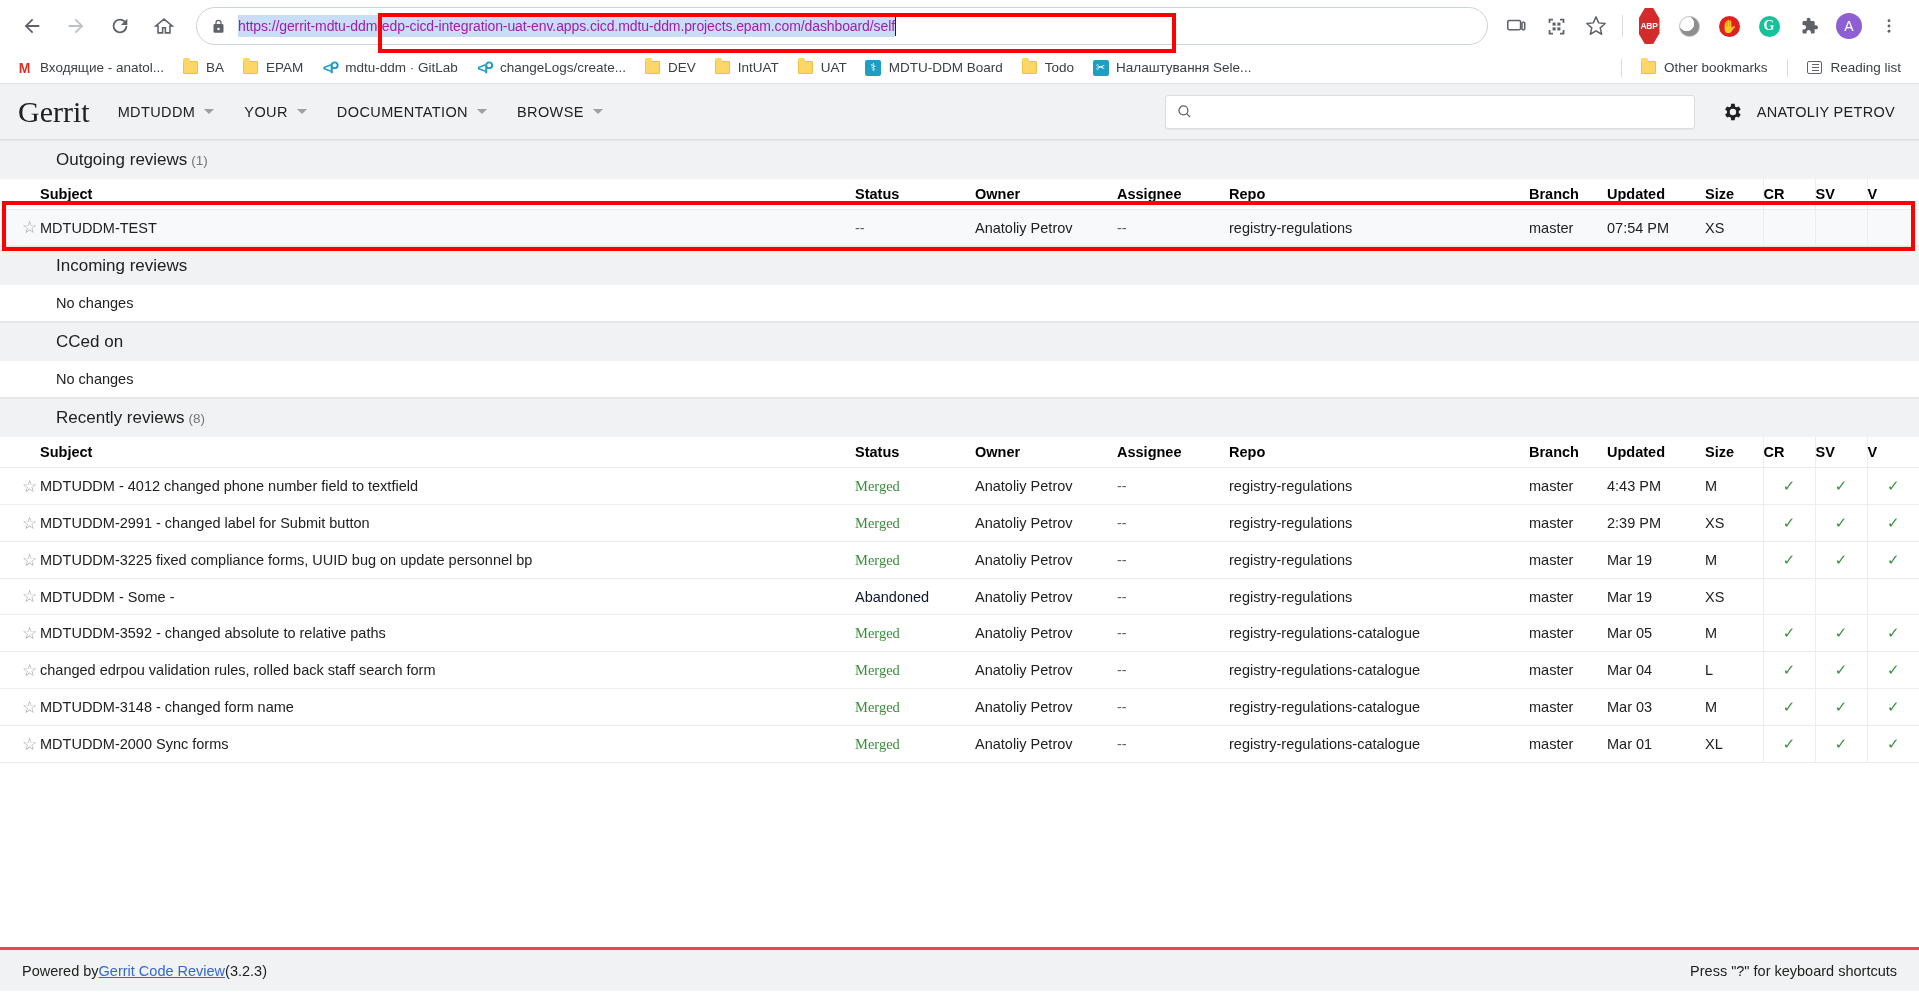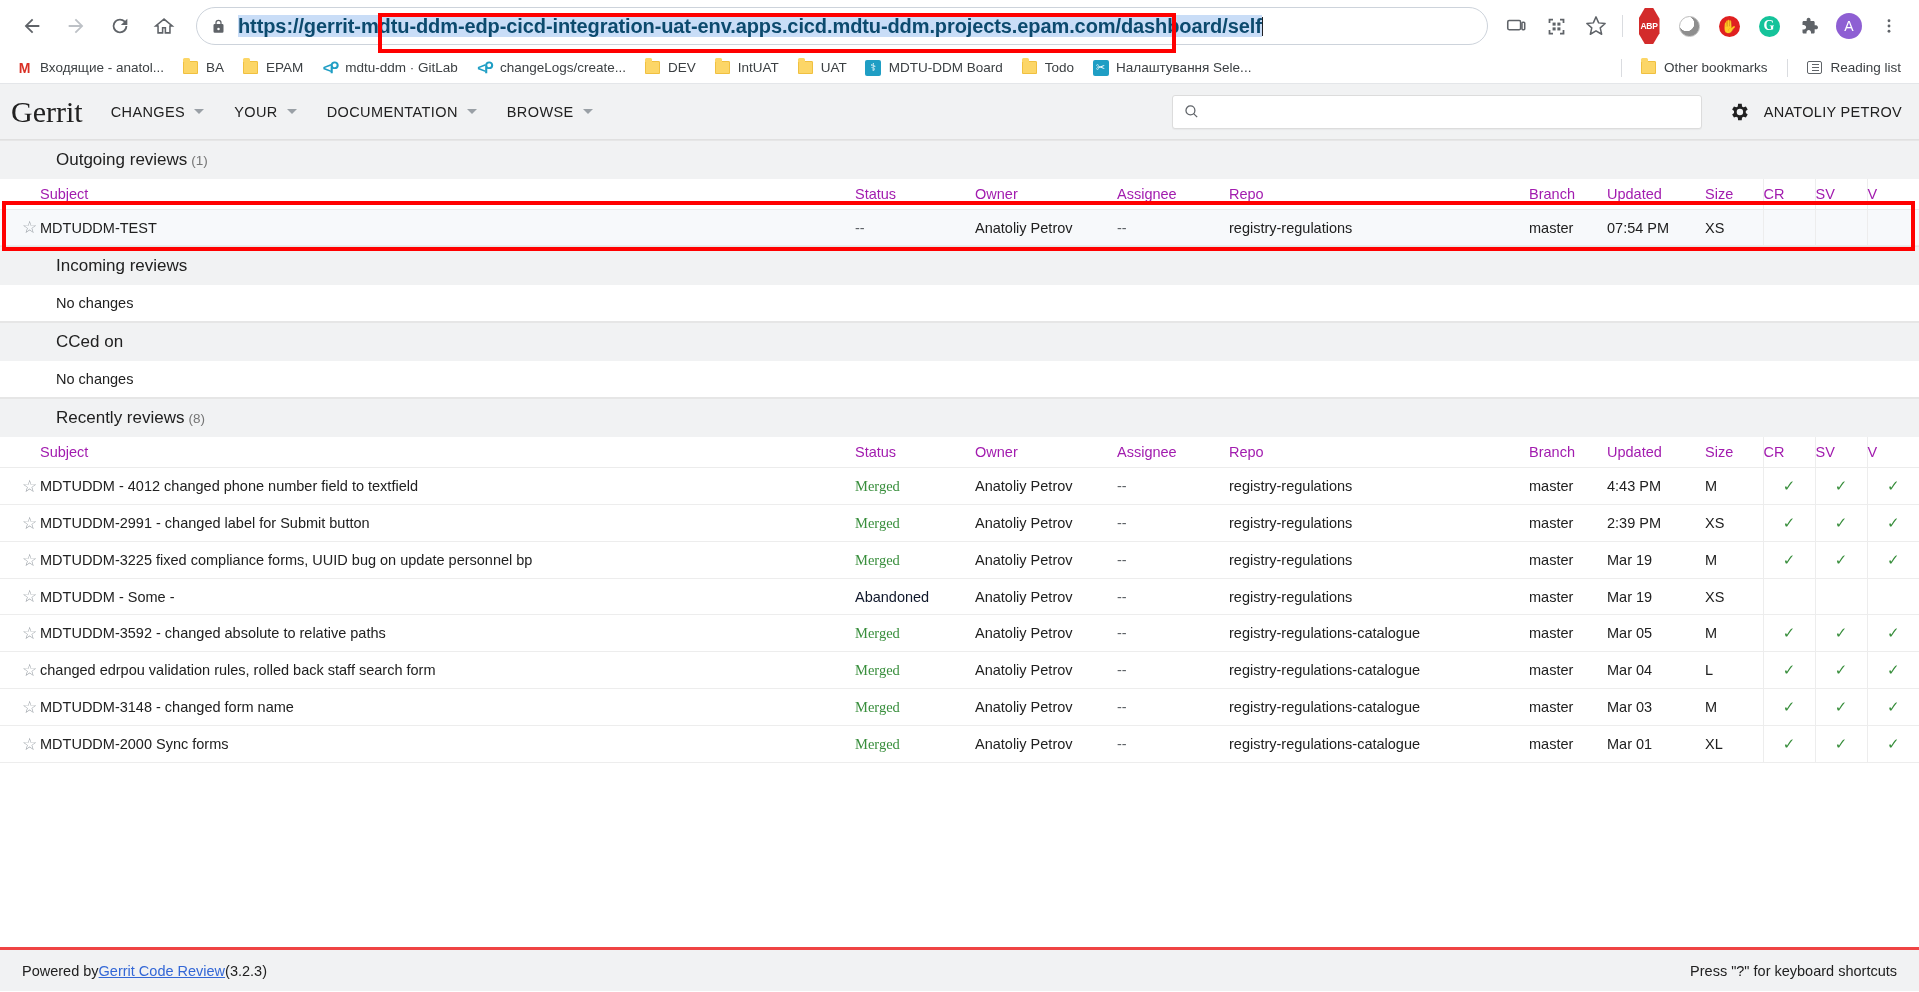--- a/index.html
+++ b/index.html
@@ -44,28 +44,27 @@
     border-radius: 19px;
     background: #ffffff;
     border: 1px solid #cdd3db;
     display: flex;
     align-items: center;
     padding: 0 12px 0 14px;
     width: 100%;
   }
   .lock-icon { flex: 0 0 auto; margin-right: 12px; display:flex; }
   .url-text {
-    font-size: 20px;
-    color: #0c4a6e;
+    font-size: 14px;
+    color: #a21caf;
     background: #c9ddf7;
     white-space: nowrap;
     overflow: hidden;
     letter-spacing: -0.1px;
     line-height: 22px;
-    font-weight: bold;
   }
   .url-caret {
     display:inline-block; width:1px; height:19px; background:#202124;
     vertical-align:-4px;
   }
   
   .omni-annot {
     position: absolute;
     left: 182px; top: 6px;
     width: 798px; height: 40px;
@@ -159,21 +158,21 @@
     background: #fff;
     height: calc(992px - 85px);
     position: relative;
     overflow: hidden;
   }
   .gerrit-header {
     height: 56px;
     background: #f1f2f3;
     display: flex;
     align-items: center;
-    padding: 0 11px;
+    padding: 0 18px;
     border-bottom: 1px solid #e0e0e0;
   }
   .brand {
     font-size: 30px;
     color: #212121;
     font-family: "Liberation Serif", serif;
     font-weight: 400;
     margin-right: 26px;
     letter-spacing: 0px;
   }
@@ -233,22 +232,22 @@
   }
 
   table.changes {
     width: 100%;
     border-collapse: collapse;
     table-layout: fixed;
     font-size: 14.5px;
     color: #212121;
   }
   table.changes th {
-    font-weight: 400;
-    color: #a21caf;
+    font-weight: 700;
+    color: #000000;
     text-align: left;
     padding: 7px 0 7px 0;
     font-size: 14.5px;
     background: #fff;
     border-bottom: 1px solid #ececec;
   }
   table.changes td {
     padding: 9px 0;
     border-bottom: 1px solid #ededed;
     vertical-align: middle;
@@ -494,21 +493,21 @@
     </div>
   </div>
 </div>
 
 <div class="gerrit-app">
 
   <div class="gerrit-header">
     <div class="brand">Gerrit</div>
     <div class="nav-links">
       <div class="nav-link">
-          <span>CHANGES</span>
+          <span>MDTUDDM</span>
           <span class="caret"></span>
         </div>
       <div class="nav-link">
           <span>YOUR</span>
           <span class="caret"></span>
         </div>
       <div class="nav-link">
           <span>DOCUMENTATION</span>
           <span class="caret"></span>
         </div>

